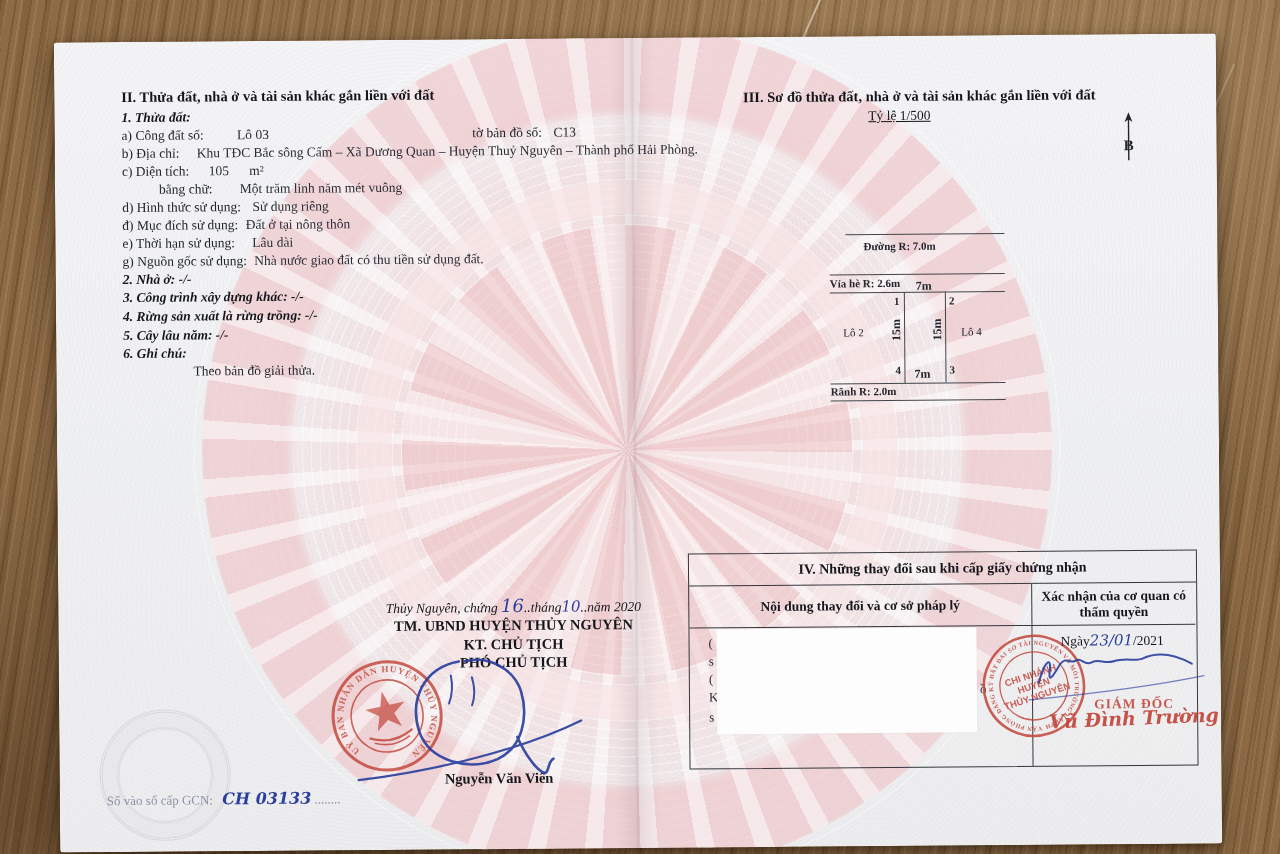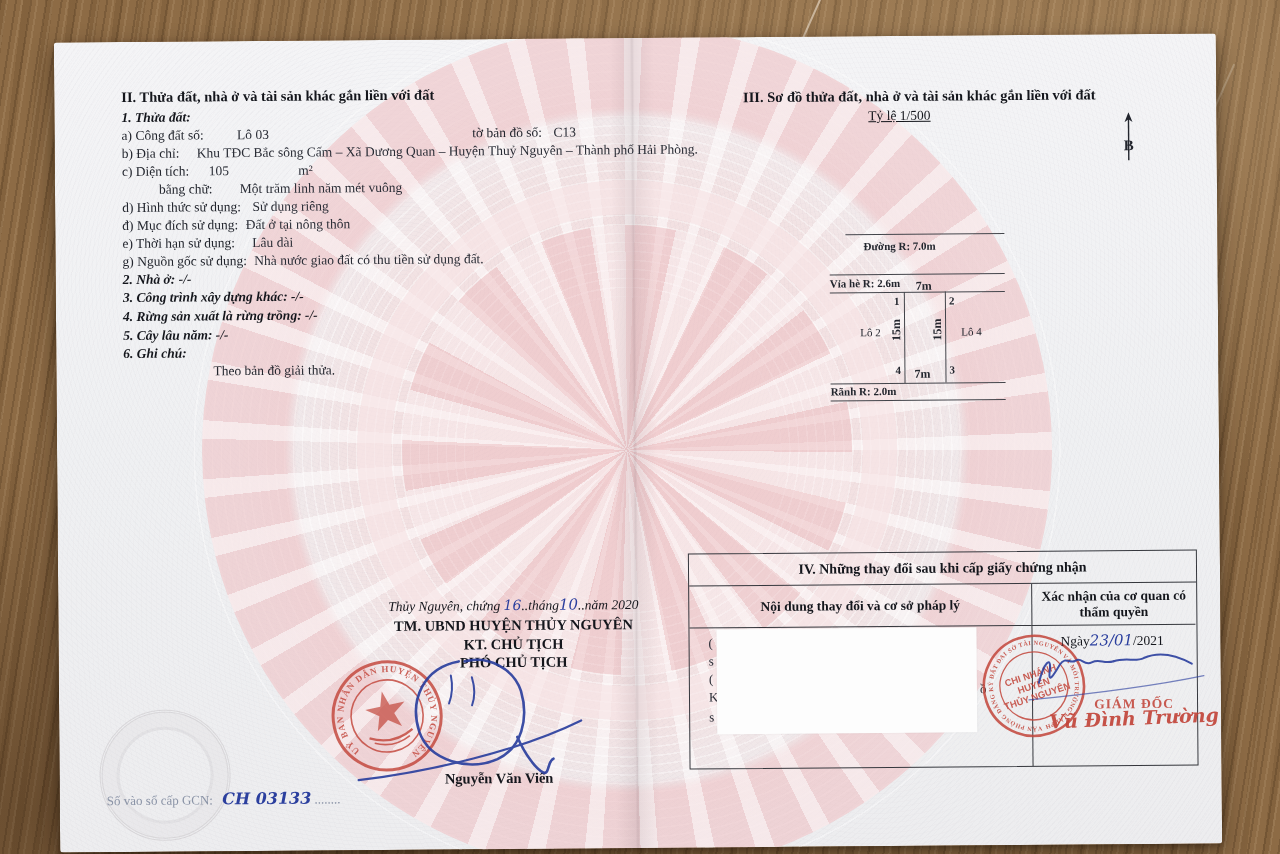--- a/index.html
+++ b/index.html
@@ -95,21 +95,21 @@
     </div>
 
     <div class="ln" style="left:67px;top:103px;">
       <span>b) Địa chỉ:</span>
       <span class="val" style="margin-left:14px;">Khu TĐC Bắc sông Cấm – Xã Dương Quan – Huyện Thuỷ Nguyên – Thành phố Hải Phòng.</span>
     </div>
 
     <div class="ln" style="left:67px;top:121px;">
       <span>c) Diện tích:</span>
       <span class="val" style="margin-left:16px;">105</span>
-      <span class="val" style="margin-left:66px;">m²</span>
+      <span class="val" style="margin-left:17px;">m²</span>
     </div>
 
     <div class="ln" style="left:104px;top:139px;">
       <span>bằng chữ:</span>
       <span class="val" style="margin-left:24px;">Một trăm linh năm mét vuông</span>
     </div>
 
     <div class="ln" style="left:67px;top:157px;">
       <span>d) Hình thức sử dụng:</span>
       <span class="val" style="margin-left:8px;">Sử dụng riêng</span>
@@ -128,25 +128,25 @@
     <div class="ln" style="left:67px;top:211px;">
       <span>g) Nguồn gốc sử dụng:</span>
       <span class="val" style="margin-left:4px;">Nhà nước giao đất có thu tiền sử dụng đất.</span>
     </div>
 
     <div class="ln bi" style="left:67px;top:229px;">2. Nhà ở: -/-</div>
     <div class="ln bi" style="left:67px;top:247px;">3. Công trình xây dựng khác: -/-</div>
     <div class="ln bi" style="left:67px;top:266px;">4. Rừng sản xuất là rừng trồng: -/-</div>
     <div class="ln bi" style="left:67px;top:285px;">5. Cây lâu năm: -/-</div>
     <div class="ln bi" style="left:67px;top:303px;">6. Ghi chú:</div>
-    <div class="ln" style="left:137px;top:321px;margin-left:20px;">Theo bản đồ giải thửa.</div>
+    <div class="ln" style="left:137px;top:321px;">Theo bản đồ giải thửa.</div>
 
     <div class="ln" style="left:290px;top:558px;width:330px;text-align:center;font-style:italic;color:#14161c;">
       <span>Thủy Nguyên, chứng</span>
-      <span class="hand" style="font-size:14px;">16</span><span>..tháng</span><span class="hand" style="font-size:15px;">10</span><span>..năm 2020</span>
+      <span class="hand" style="font-size:18px;">16</span><span>..tháng</span><span class="hand" style="font-size:15px;">10</span><span>..năm 2020</span>
     </div>
     <div class="ln hd" style="left:290px;top:578px;width:330px;text-align:center;">TM. UBND HUYỆN THỦY NGUYÊN</div>
     <div class="ln hd" style="left:290px;top:597px;width:330px;text-align:center;">KT. CHỦ TỊCH</div>
     <div class="ln hd" style="left:290px;top:615px;width:330px;text-align:center;">PHÓ CHỦ TỊCH</div>
     <div class="sig-name" style="left:357px;top:731px;width:165px;text-align:center;">Nguyễn Văn Viển</div>
 
     <svg class="stampwrap" style="left:258px;top:606px;" width="140" height="140" viewBox="0 0 140 140">
       <g opacity="0.82" transform="rotate(-12 70 70)">
         <circle cx="70" cy="70" r="54" fill="none" stroke="#c2453a" stroke-width="3"></circle>
         <circle cx="70" cy="70" r="36" fill="none" stroke="#c2453a" stroke-width="1.6"></circle>
@@ -194,21 +194,21 @@
     <div class="dlabel" style="left:860px;top:243px;font-size:12px;">7m</div>
     <div class="hrule" style="left:774px;top:256px;width:175px;"></div>
     <div class="vrule" style="left:848px;top:256px;height:91px;"></div>
     <div class="vrule" style="left:889px;top:256px;height:91px;"></div>
     <div class="dnum" style="left:838px;top:259px;">1</div>
     <div class="dnum" style="left:893px;top:259px;">2</div>
     <div class="dnum" style="left:839px;top:328px;">4</div>
     <div class="dnum" style="left:893px;top:328px;">3</div>
     <div class="vtext" style="left:833px;top:283px;">15m</div>
     <div class="vtext" style="left:874px;top:283px;">15m</div>
-    <div class="dlabel" style="left:804px;top:290px;font-weight:normal;">Lô 2</div>
+    <div class="dlabel" style="left:787px;top:290px;font-weight:normal;">Lô 2</div>
     <div class="dlabel" style="left:905px;top:290px;font-weight:normal;">Lô 4</div>
     <div class="dlabel" style="left:858px;top:331px;font-size:12px;">7m</div>
     <div class="hrule" style="left:774px;top:347px;width:175px;"></div>
     <div class="dlabel" style="left:774px;top:349px;">Rãnh R: 2.0m</div>
     <div class="hrule" style="left:774px;top:364px;width:175px;"></div>
 
     <div class="tbl">
       <div class="trow1">IV. Những thay đổi sau khi cấp giấy chứng nhận</div>
       <div class="th1">Nội dung thay đổi và cơ sở pháp lý</div>
       <div class="th2">Xác nhận của cơ quan có thẩm quyền</div>

